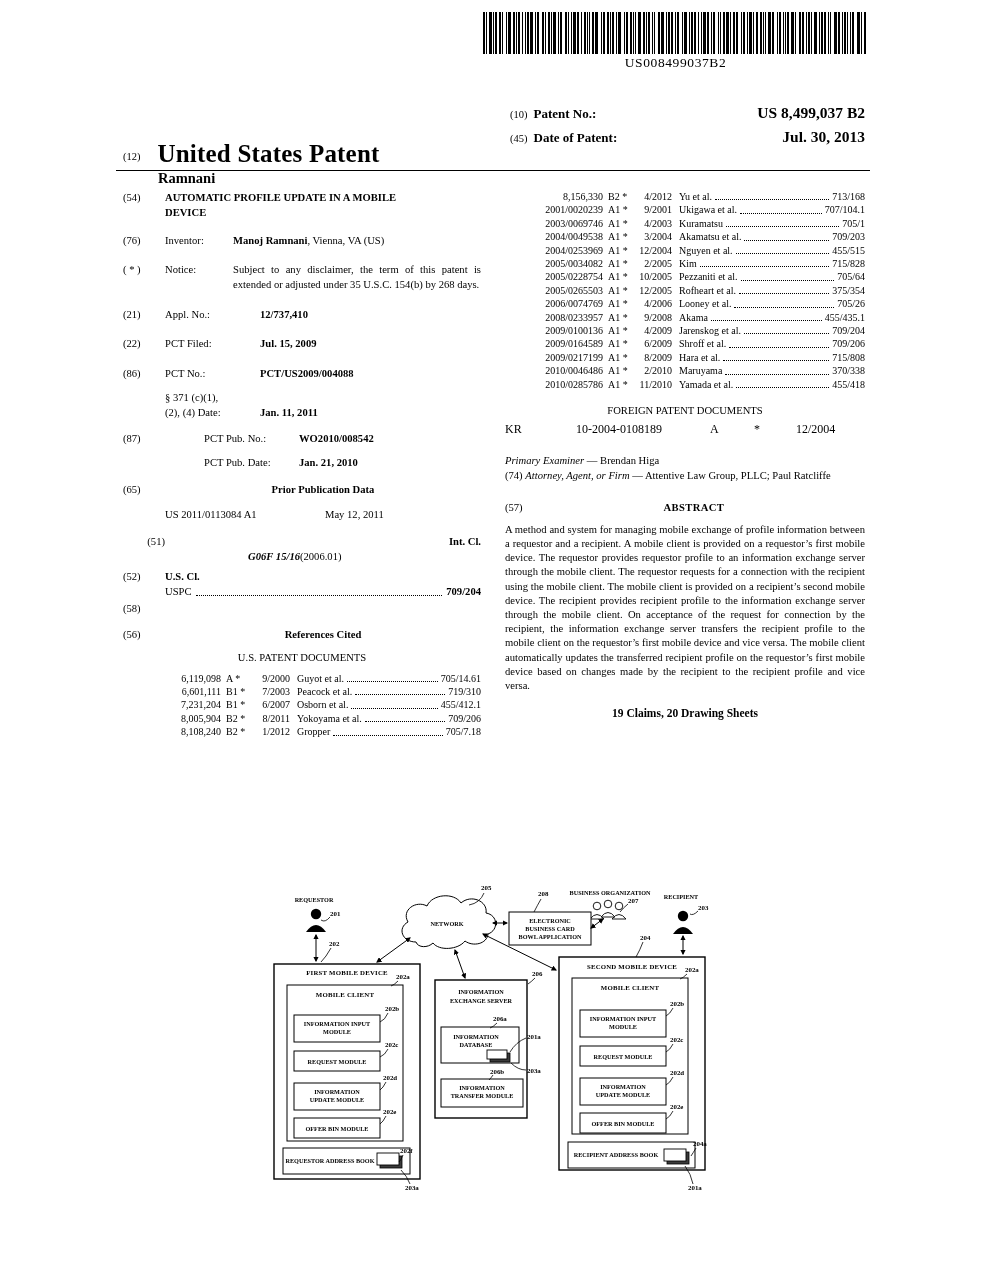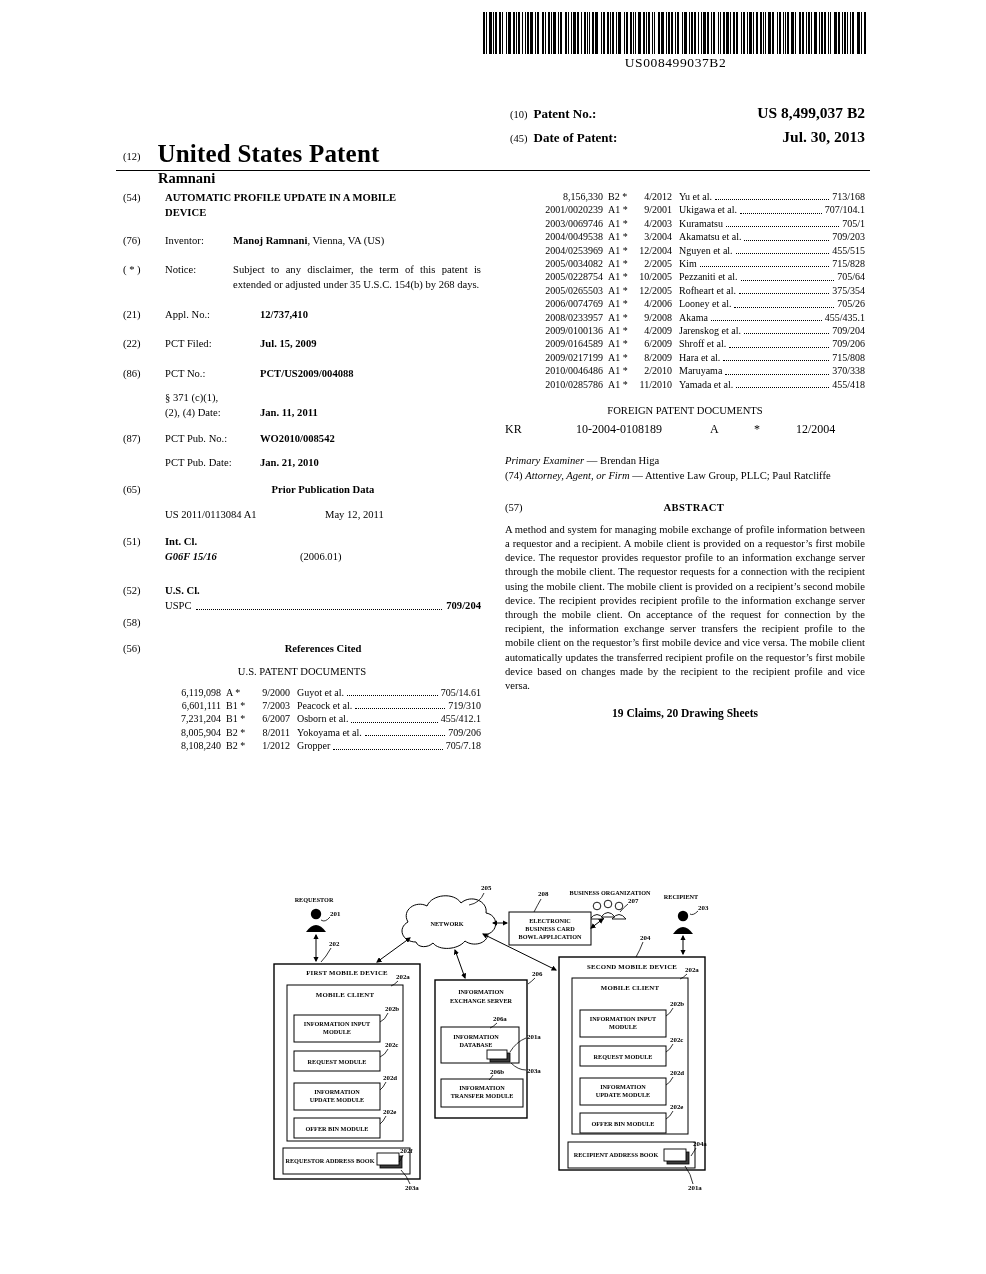--- a/index.html
+++ b/index.html
@@ -277,21 +277,21 @@
             <span class="b">PCT/US2009/004088</span>
           </span>
           <div style="margin-top:9px;">§ 371 (c)(1),</div>
           <span class="lv">
             <span class="slab">(2), (4) Date:</span>
             <span class="b">Jan. 11, 2011</span>
           </span>
         </span>
       </div>
 
-      <div class="sec" style="margin-bottom:12px;">
+      <div class="sec" style="margin-bottom:12px;gap:39px;">
         <span class="sn">(87)</span>
         <span class="sbody">
           <span class="lv">
             <span class="slab">PCT Pub. No.:</span>
             <span class="b">WO2010/008542</span>
           </span>
           <span class="lv" style="margin-top:9px;">
             <span class="slab">PCT Pub. Date:</span>
             <span class="b">Jan. 21, 2010</span>
           </span>
@@ -302,21 +302,21 @@
         <span class="sn">(65)</span>
         <span class="sbody">
           <div class="chead">Prior Publication Data</div>
           <div class="lv" style="margin-top:9px;">
             <span style="width:160px;flex:none;">US 2011/0113084 A1</span>
             <span>May 12, 2011</span>
           </div>
         </span>
       </div>
 
-      <div class="sec" style="margin-bottom:18px;">
+      <div class="sec" style="margin-bottom:4px;text-align:right;">
         <span class="sn">(51)</span>
         <span class="sbody">
           <div class="b">Int. Cl.</div>
           <div class="lv">
             <span class="b i" style="width:135px;flex:none;">G06F 15/16</span>
             <span>(2006.01)</span>
           </div>
         </span>
       </div>
 

